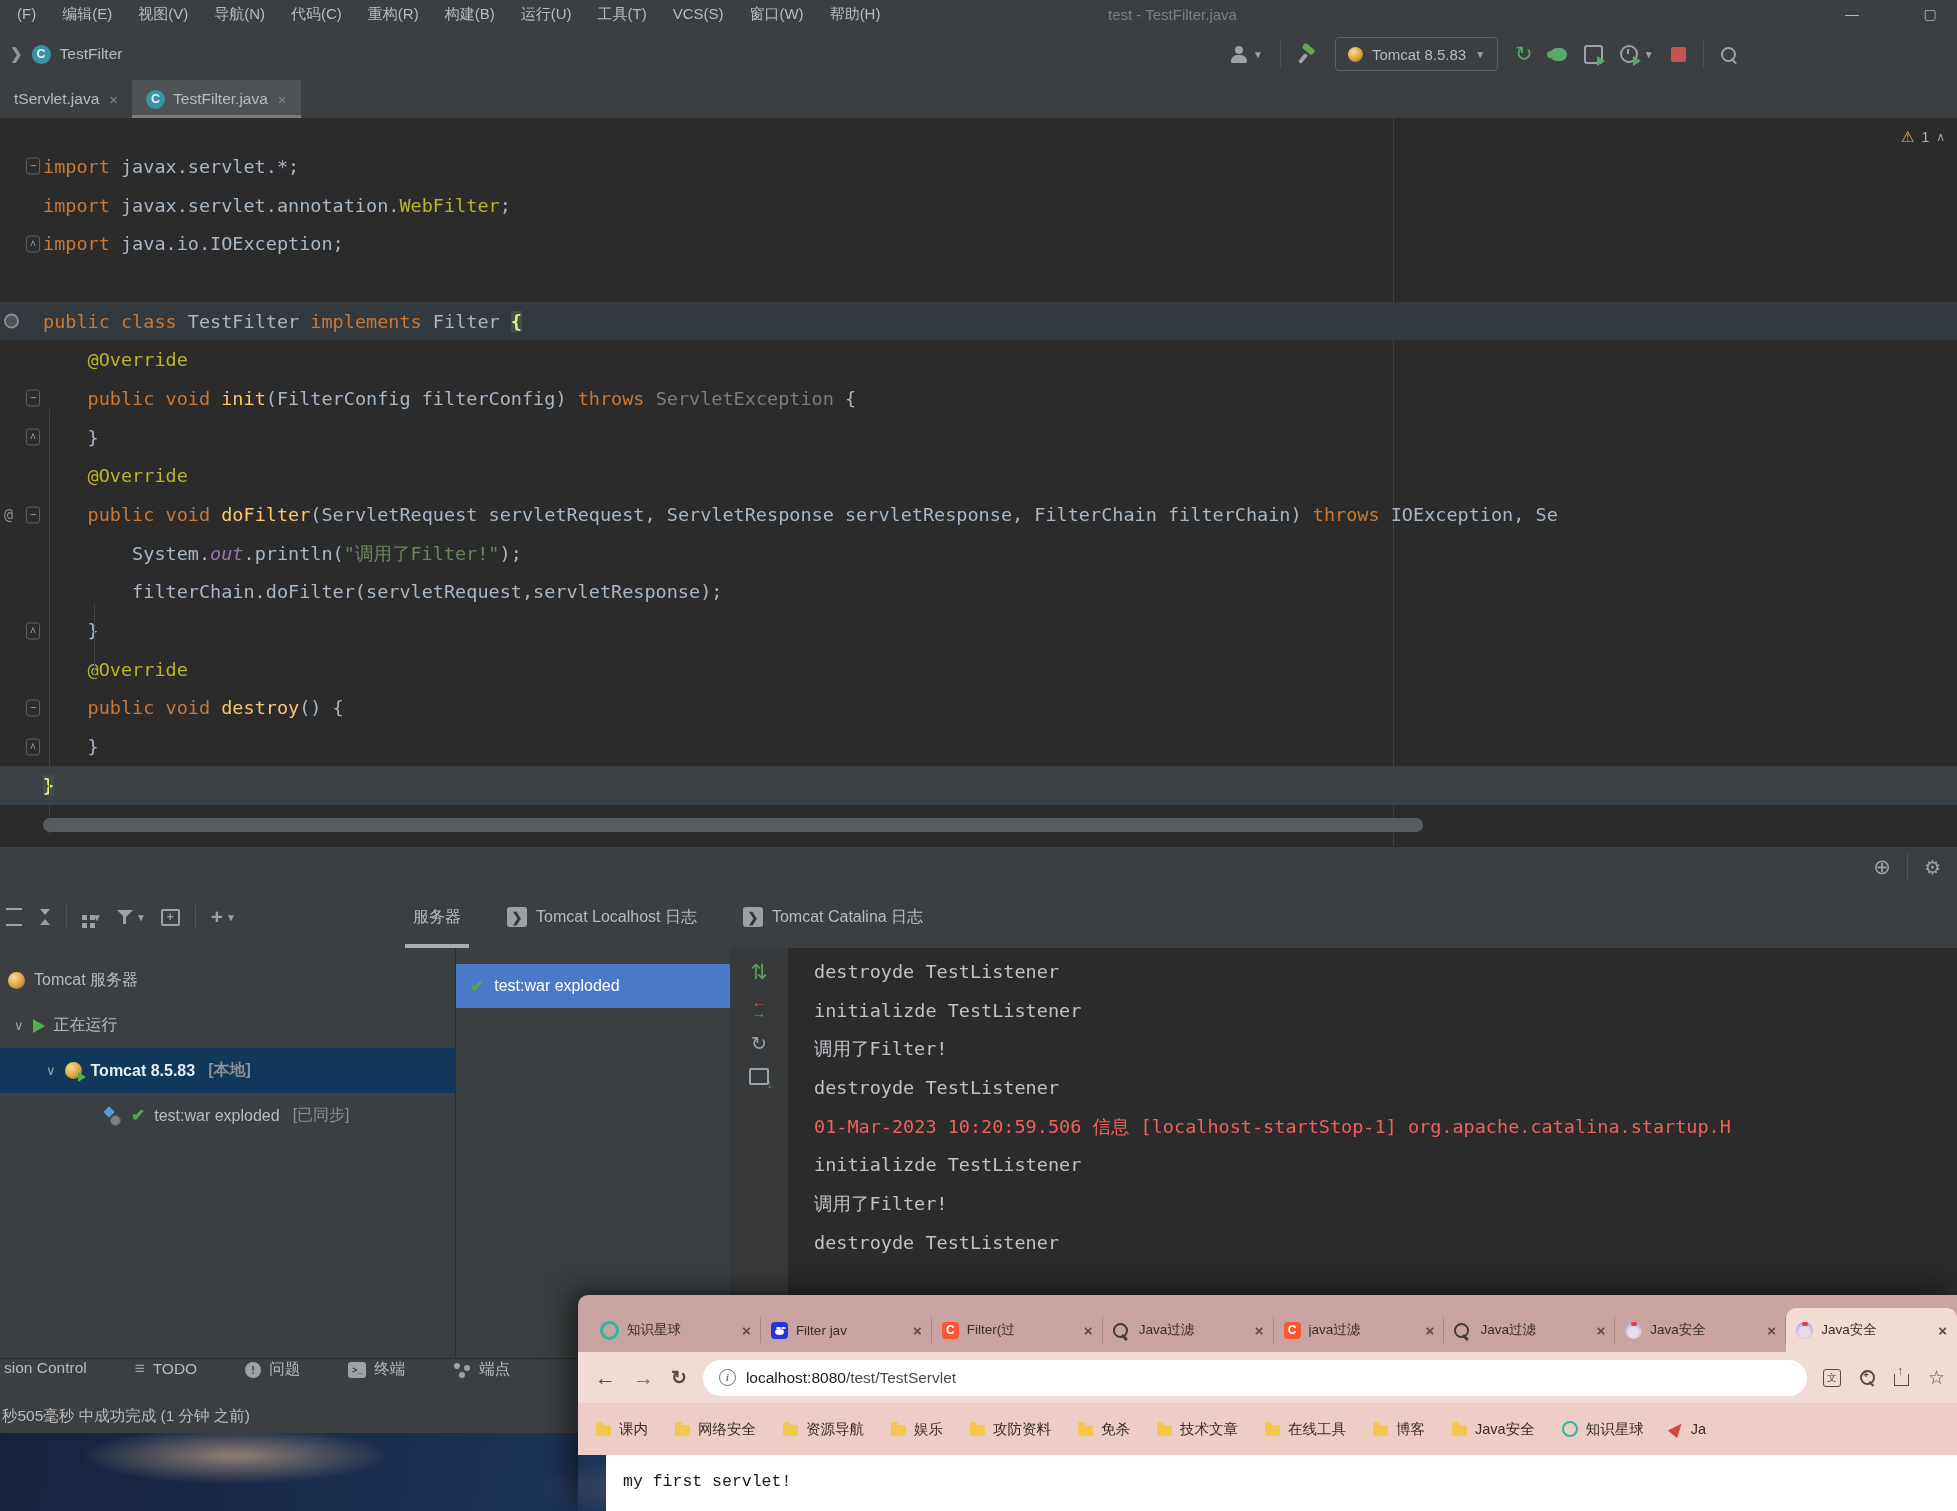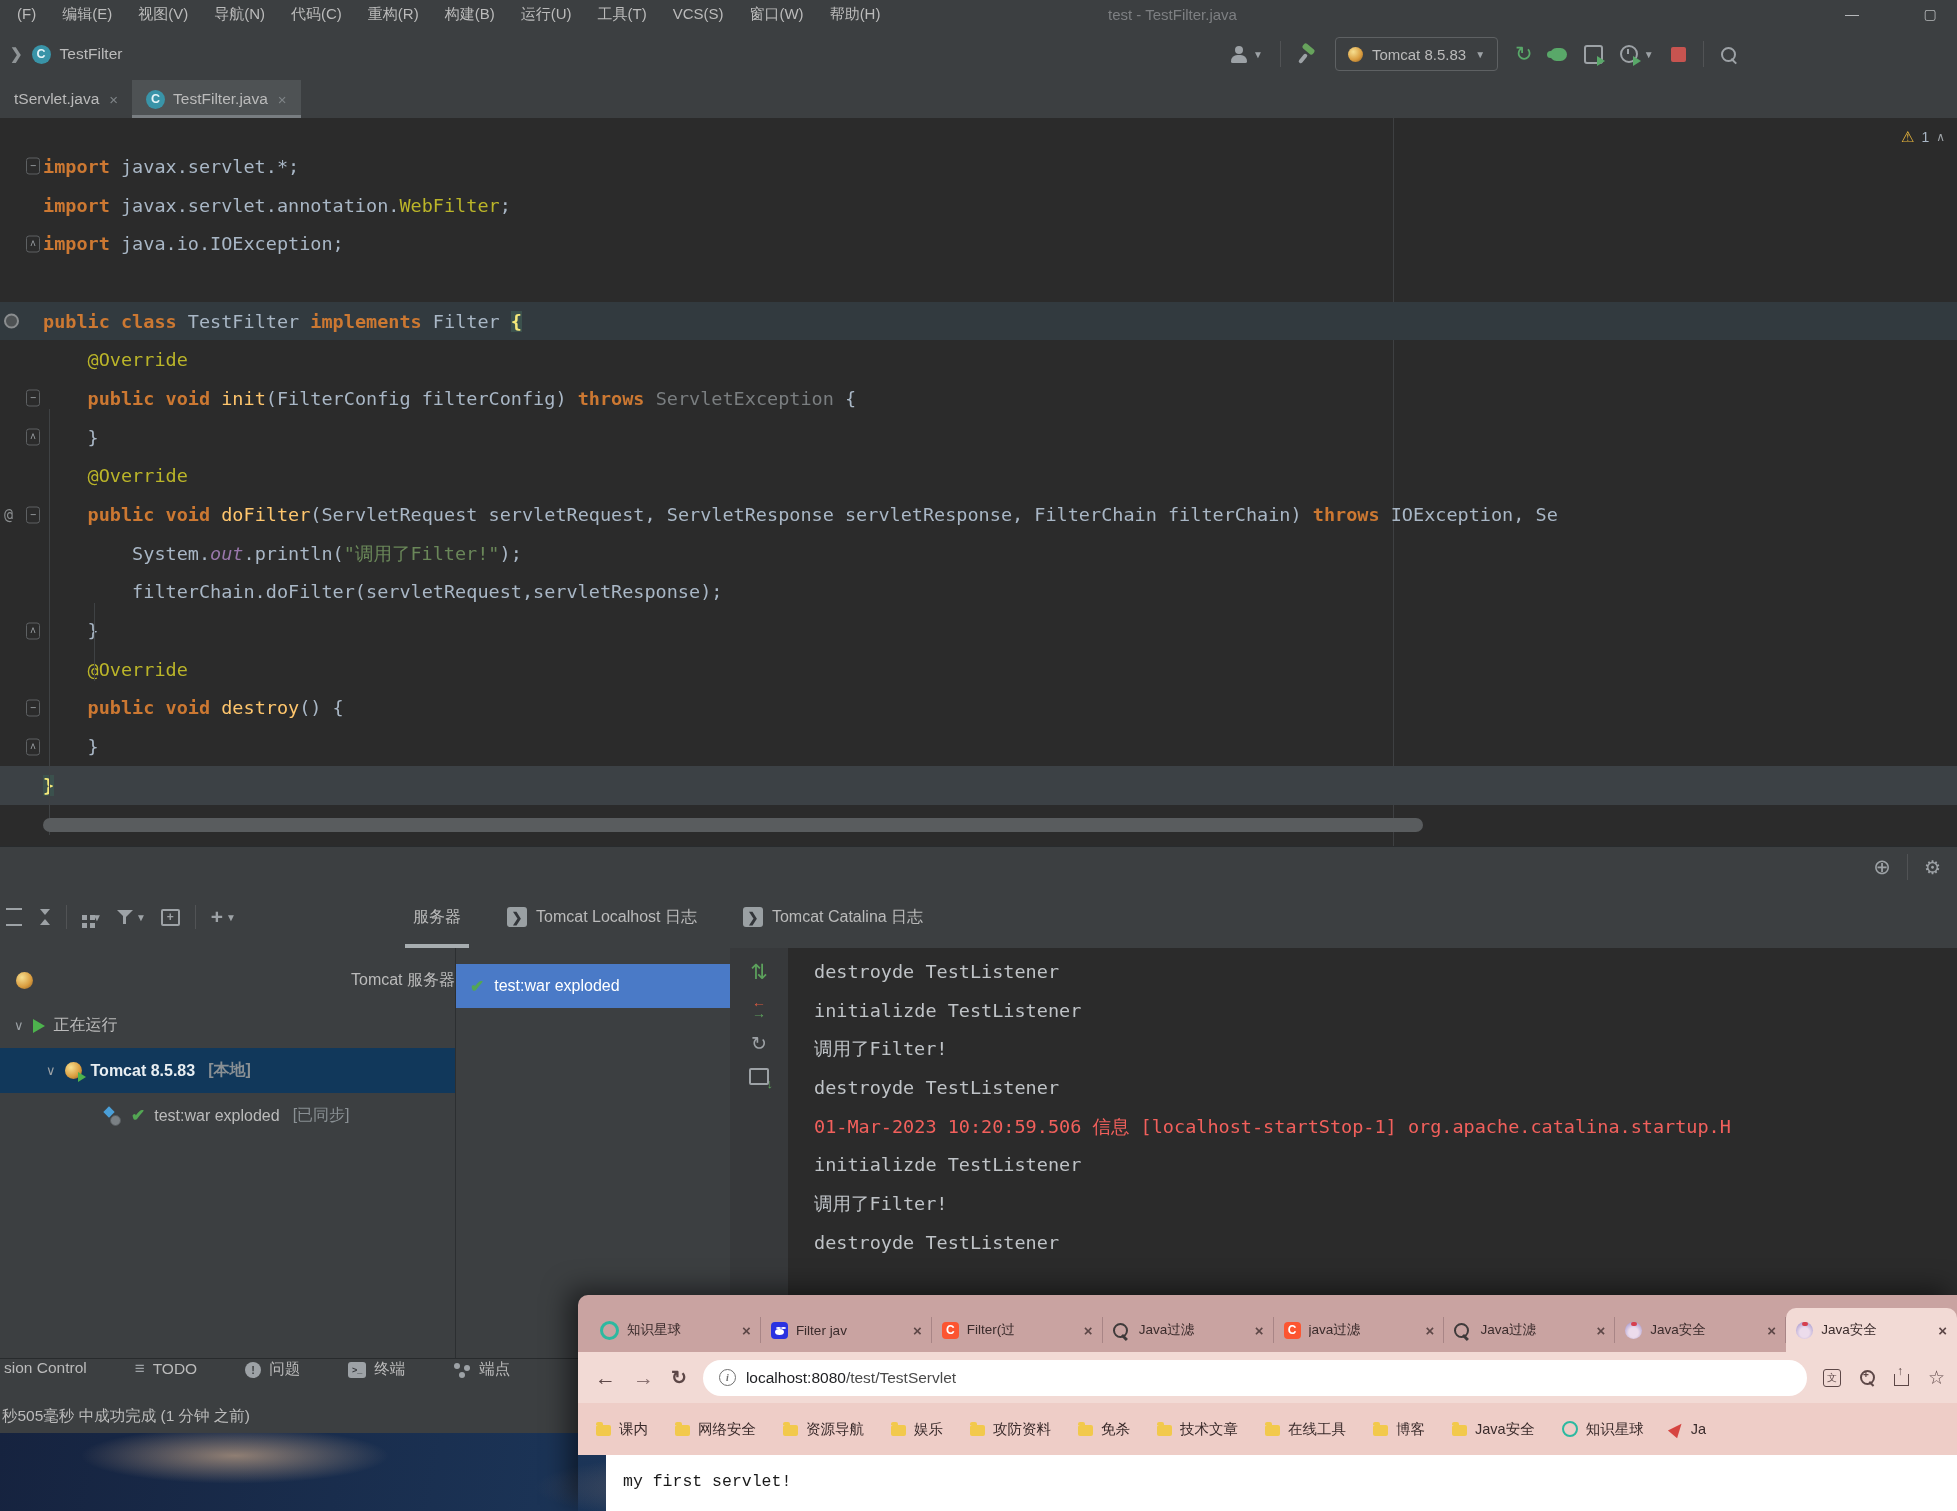--- a/index.html
+++ b/index.html
@@ -60,21 +60,21 @@
   .etab .x{color:#7f8487;font-size:15px;margin-left:2px;}
   .etab.active{background:#4e5254;}
   .etab.active::after{content:"";position:absolute;left:0;right:0;bottom:0;height:3px;background:#787d81;}
   
   .editor{position:absolute;left:0;top:118px;width:1957px;height:728px;background:#2b2b2b;overflow:hidden;}
   .code{position:relative;padding-top:29px;}
   .cl{position:relative;height:38.7px;display:flex;align-items:center;padding-left:43px;
     font-family:"DejaVu Sans Mono","Liberation Mono",monospace;font-size:18.5px;white-space:pre;}
   .cl.hl{background:#323a3f;}
   .cl.hl2{background:#3c4145;}
-  .tok-kw{color:#cc7832;font-weight:bold;}
+  .tok-kw{color:#cc7832;}
   .tok-df{color:#a9b7c6;}
   .tok-mt{color:#ffc66d;}
   .tok-an{color:#bbb529;}
   .tok-st{color:#6a8759;}
   .tok-gy{color:#7a7e80;}
   .tok-fd{color:#9876aa;font-style:italic;}
   .tok-bm{color:#f5e97a;background:#3b514d;font-weight:bold;}
   .gm{position:absolute;left:4px;top:50%;transform:translateY(-50%);color:#8a8d8f;}
   .gm-at{font-size:15px;}
   .gm-circle{width:11px;height:11px;border:2px solid #8a8d8f;border-radius:50%;background:#4e5254;}
@@ -349,21 +349,21 @@
           </div>
           <div class="ptab">
             <span class="i-contab">❯</span>
             <span>Tomcat Catalina 日志</span>
           </div>
         </div>
     </div>
 
     <div class="panel-content">
       <div class="tree-pane" id="server-tree">
-          <div class="trow" style="top: 10px; padding-left: 16px; justify-content: space-between;">
+          <div class="trow" style="top: 10px; padding-left: 8px;">
             <span class="i-tomcat"></span>
             <span>Tomcat 服务器</span>
           </div>
           <div class="trow" style="top: 55px; padding-left: 14px;">
             <span class="tchev">∨</span>
             <span class="i-play"></span>
             <span>正在运行</span>
           </div>
           <div class="trow selected" style="top: 100px; padding-left: 46px;">
             <span class="tchev">∨</span>

